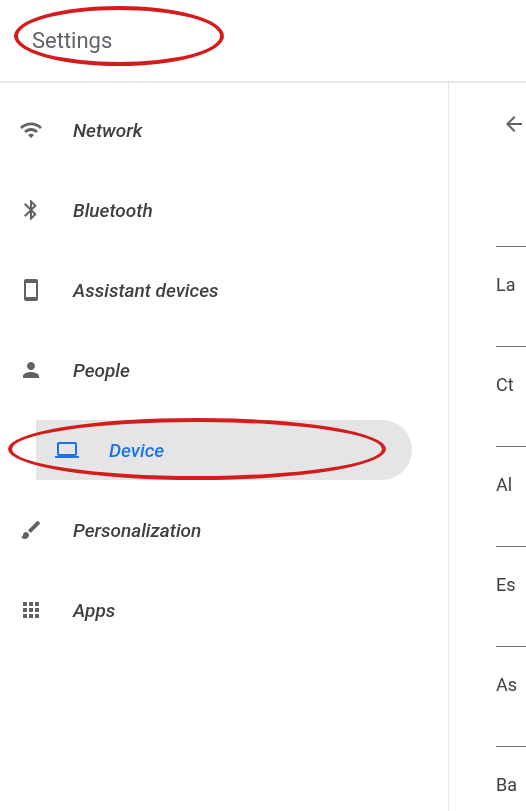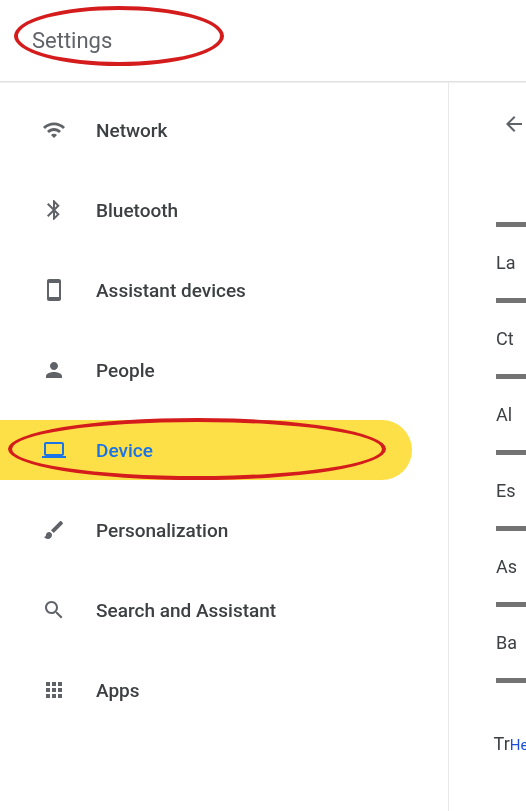--- a/index.html
+++ b/index.html
@@ -29,42 +29,44 @@
       height: calc(100% - 82px);
     }
     .sidebar {
       width: 448px;
       padding-top: 18px;
     }
     .sidebar-item {
       display: flex;
       align-items: center;
       height: 60px;
-      padding-left: 40px;
+      padding-left: 17px;
       cursor: pointer;
       margin-bottom: 20px;
       border-radius: 0 30px 30px 0;
       margin-right: 36px;
+      font-style: italic;
     }
     .sidebar-item .icon {
       width: 28px;
       height: 28px;
       display: flex;
       align-items: center;
       justify-content: center;
       margin-right: 28px;
       color: #5f6368;
     }
     .sidebar-item .label {
       font-size: 19px;
       color: #3c4043;
       font-weight: 500;
     }
     .sidebar-item.selected {
-      background: #fde047;
+      background: #e5e5e5;
+      margin-left: 36px;
     }
     .sidebar-item.selected .icon {
       color: #1a73e8;
     }
     .sidebar-item.selected .label {
       color: #1a73e8;
     }
     .right-panel {
       flex: 1;
       border-left: 1px solid #e8e8e8;
@@ -77,26 +79,27 @@
       color: #5f6368;
     }
     .right-list {
       position: absolute;
       right: 0;
       top: 140px;
       width: 30px;
     }
     .right-row {
       height: 76px;
-      border-top: 5px solid #737373;
+      border-top: 1px solid #737373;
       font-size: 18px;
       color: #3c4043;
       display: flex;
       align-items: center;
       white-space: nowrap;
+      margin-top: 24px;
     }
     .right-row.double { flex-direction: row; align-items: flex-end; justify-content: center; }
     .right-row .sub { font-size: 15px; color: #1d4ed8; }
     .annot-ellipse {
       position: absolute;
       border: 4px solid #d41c1c;
       border-radius: 50%;
       pointer-events: none;
     }
     svg { display: block; }
@@ -158,28 +161,20 @@
 
     <div class="sidebar-item">
       <span class="icon">
         <svg width="24" height="24" viewBox="0 0 24 24" fill="currentColor">
             <path d="M7 14c-1.66 0-3 1.34-3 3 0 1.31-1.16 2-2 2 .92 1.22 2.49 2 4 2 2.21 0 4-1.79 4-4 0-1.66-1.34-3-3-3zm13.71-9.37l-1.34-1.34c-.39-.39-1.02-.39-1.41 0L9 12.25 11.75 15l8.96-8.96c.39-.39.39-1.02 0-1.41z"></path>
           </svg>
       </span>
       <span class="label">Personalization</span>
     </div>
 
-    <div class="sidebar-item">
-      <span class="icon">
-        <svg width="24" height="24" viewBox="0 0 24 24" fill="currentColor">
-            <path d="M15.5 14h-.79l-.28-.27C15.41 12.59 16 11.11 16 9.5 16 5.91 13.09 3 9.5 3S3 5.91 3 9.5 5.91 16 9.5 16c1.61 0 3.09-.59 4.23-1.57l.27.28v.79l5 4.99L20.49 19l-4.99-5zm-6 0C7.01 14 5 11.99 5 9.5S7.01 5 9.5 5 14 7.01 14 9.5 11.99 14 9.5 14z"></path>
-          </svg>
-      </span>
-      <span class="label">Search and Assistant</span>
-    </div>
 
     <div class="sidebar-item">
       <span class="icon">
         <svg width="24" height="24" viewBox="0 0 24 24" fill="currentColor">
             <path d="M4 8h4V4H4v4zm6 12h4v-4h-4v4zm-6 0h4v-4H4v4zm0-6h4v-4H4v4zm6 0h4v-4h-4v4zm6-10v4h4V4h-4zm-6 4h4V4h-4v4zm6 6h4v-4h-4v4zm0 6h4v-4h-4v4z"></path>
           </svg>
       </span>
       <span class="label">Apps</span>
     </div>
 

